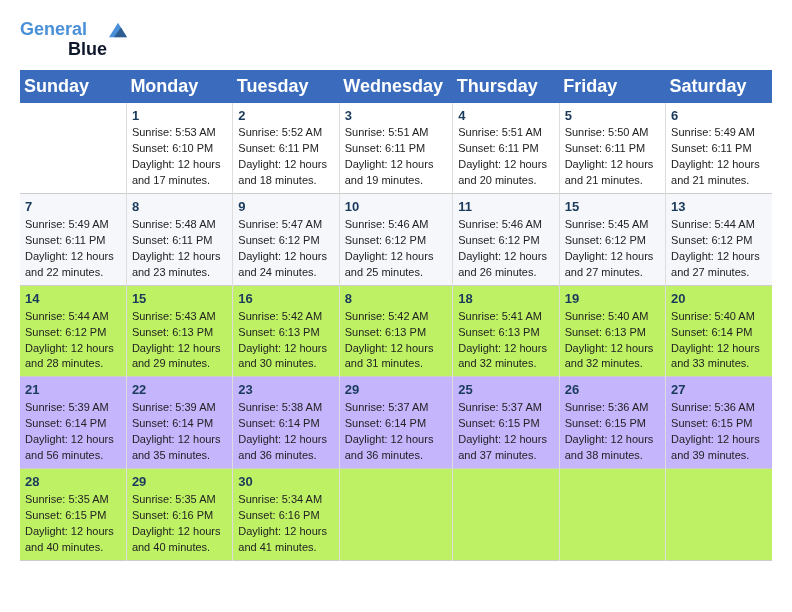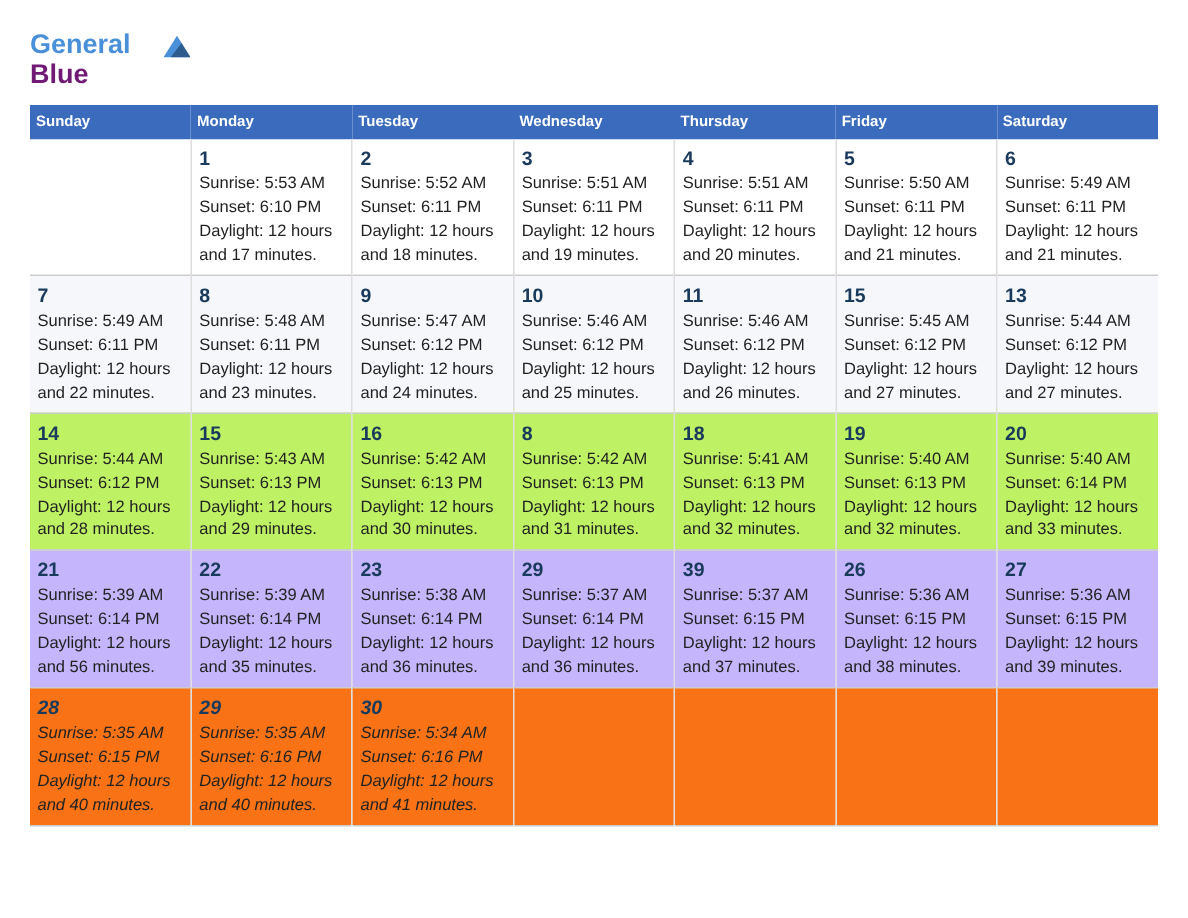--- a/index.html
+++ b/index.html
@@ -49,21 +49,21 @@
     table {
       width: 100%;
       border-collapse: collapse;
       font-size: 11px;
     }
     thead tr th {
       background-color: #3a6bbd;
       color: #fff;
       padding: 6px 4px;
       text-align: left;
-      font-size: 10px;
+      font-size: 18px;
       font-weight: bold;
     }
     tbody tr {
       border-bottom: 1px solid #ccc;
     }
     tbody tr:nth-child(even) {
       background: #f5f7fa;
     }
     tbody tr:nth-child(odd) {
       background: #fff;
@@ -89,30 +89,30 @@
     .week-row td {
       height: 85px;
     }
   </style>
 </head>
 <body>
 
 <div class="header-area">
   <div class="logo">
     <div>
-      <div style="display:flex;align-items:flex-end;gap:20px;">
+      <div style="display:flex;align-items:center;gap:20px;">
         <span class="logo-text">
           <span>General</span>
         </span>
         <svg class="logo-icon" viewBox="0 0 30 24" xmlns="http://www.w3.org/2000/svg">
           <polygon points="0,24 15,0 30,24" fill="#4a90d9"></polygon>
           <polygon points="8,24 20,8 30,24" fill="#1a3a5c" opacity="0.6"></polygon>
         </svg>
       </div>
-      <div class="logo-text" style="color:#701a75;">Blue</div>
+      <div class="logo-text" style="color:#0f172a;margin-left:48px;">Blue</div>
     </div>
   </div>
   <div class="title-area">
     <div class="month-title"></div>
     <div class="location-title"></div>
   </div>
 </div>
 
 <table>
   <thead>
@@ -152,25 +152,25 @@
         <td><span class="day-num">8</span><span>Sunrise: 5:42 AM</span><br><span>Sunset: 6:13 PM</span><br><span>Daylight: 12 hours and 31 minutes.</span></td>
         <td><span class="day-num">18</span><span>Sunrise: 5:41 AM</span><br><span>Sunset: 6:13 PM</span><br><span>Daylight: 12 hours and 32 minutes.</span></td>
         <td><span class="day-num">19</span><span>Sunrise: 5:40 AM</span><br><span>Sunset: 6:13 PM</span><br><span>Daylight: 12 hours and 32 minutes.</span></td>
         <td><span class="day-num">20</span><span>Sunrise: 5:40 AM</span><br><span>Sunset: 6:14 PM</span><br><span>Daylight: 12 hours and 33 minutes.</span></td>
       </tr>
       <tr class="week-row" style="background: #c4b5fd;">
         <td><span class="day-num">21</span><span>Sunrise: 5:39 AM</span><br><span>Sunset: 6:14 PM</span><br><span>Daylight: 12 hours and 56 minutes.</span></td>
         <td><span class="day-num">22</span><span>Sunrise: 5:39 AM</span><br><span>Sunset: 6:14 PM</span><br><span>Daylight: 12 hours and 35 minutes.</span></td>
         <td><span class="day-num">23</span><span>Sunrise: 5:38 AM</span><br><span>Sunset: 6:14 PM</span><br><span>Daylight: 12 hours and 36 minutes.</span></td>
         <td><span class="day-num">29</span><span>Sunrise: 5:37 AM</span><br><span>Sunset: 6:14 PM</span><br><span>Daylight: 12 hours and 36 minutes.</span></td>
-        <td><span class="day-num">39</span><span>Sunrise: 5:37 AM</span><br><span>Sunset: 6:15 PM</span><br><span>Daylight: 12 hours and 37 minutes.</span></td>
+        <td><span class="day-num">25</span><span>Sunrise: 5:37 AM</span><br><span>Sunset: 6:15 PM</span><br><span>Daylight: 12 hours and 37 minutes.</span></td>
         <td><span class="day-num">26</span><span>Sunrise: 5:36 AM</span><br><span>Sunset: 6:15 PM</span><br><span>Daylight: 12 hours and 38 minutes.</span></td>
         <td><span class="day-num">27</span><span>Sunrise: 5:36 AM</span><br><span>Sunset: 6:15 PM</span><br><span>Daylight: 12 hours and 39 minutes.</span></td>
       </tr>
-      <tr class="week-row" style="background: #f97316; font-style: italic;">
+      <tr class="week-row" style="background: #bef264;">
         <td><span class="day-num">28</span><span>Sunrise: 5:35 AM</span><br><span>Sunset: 6:15 PM</span><br><span>Daylight: 12 hours and 40 minutes.</span></td>
         <td><span class="day-num">29</span><span>Sunrise: 5:35 AM</span><br><span>Sunset: 6:16 PM</span><br><span>Daylight: 12 hours and 40 minutes.</span></td>
         <td><span class="day-num">30</span><span>Sunrise: 5:34 AM</span><br><span>Sunset: 6:16 PM</span><br><span>Daylight: 12 hours and 41 minutes.</span></td>
         <td></td>
         <td></td>
         <td></td>
         <td></td>
       </tr>
     </tbody>
 </table>

